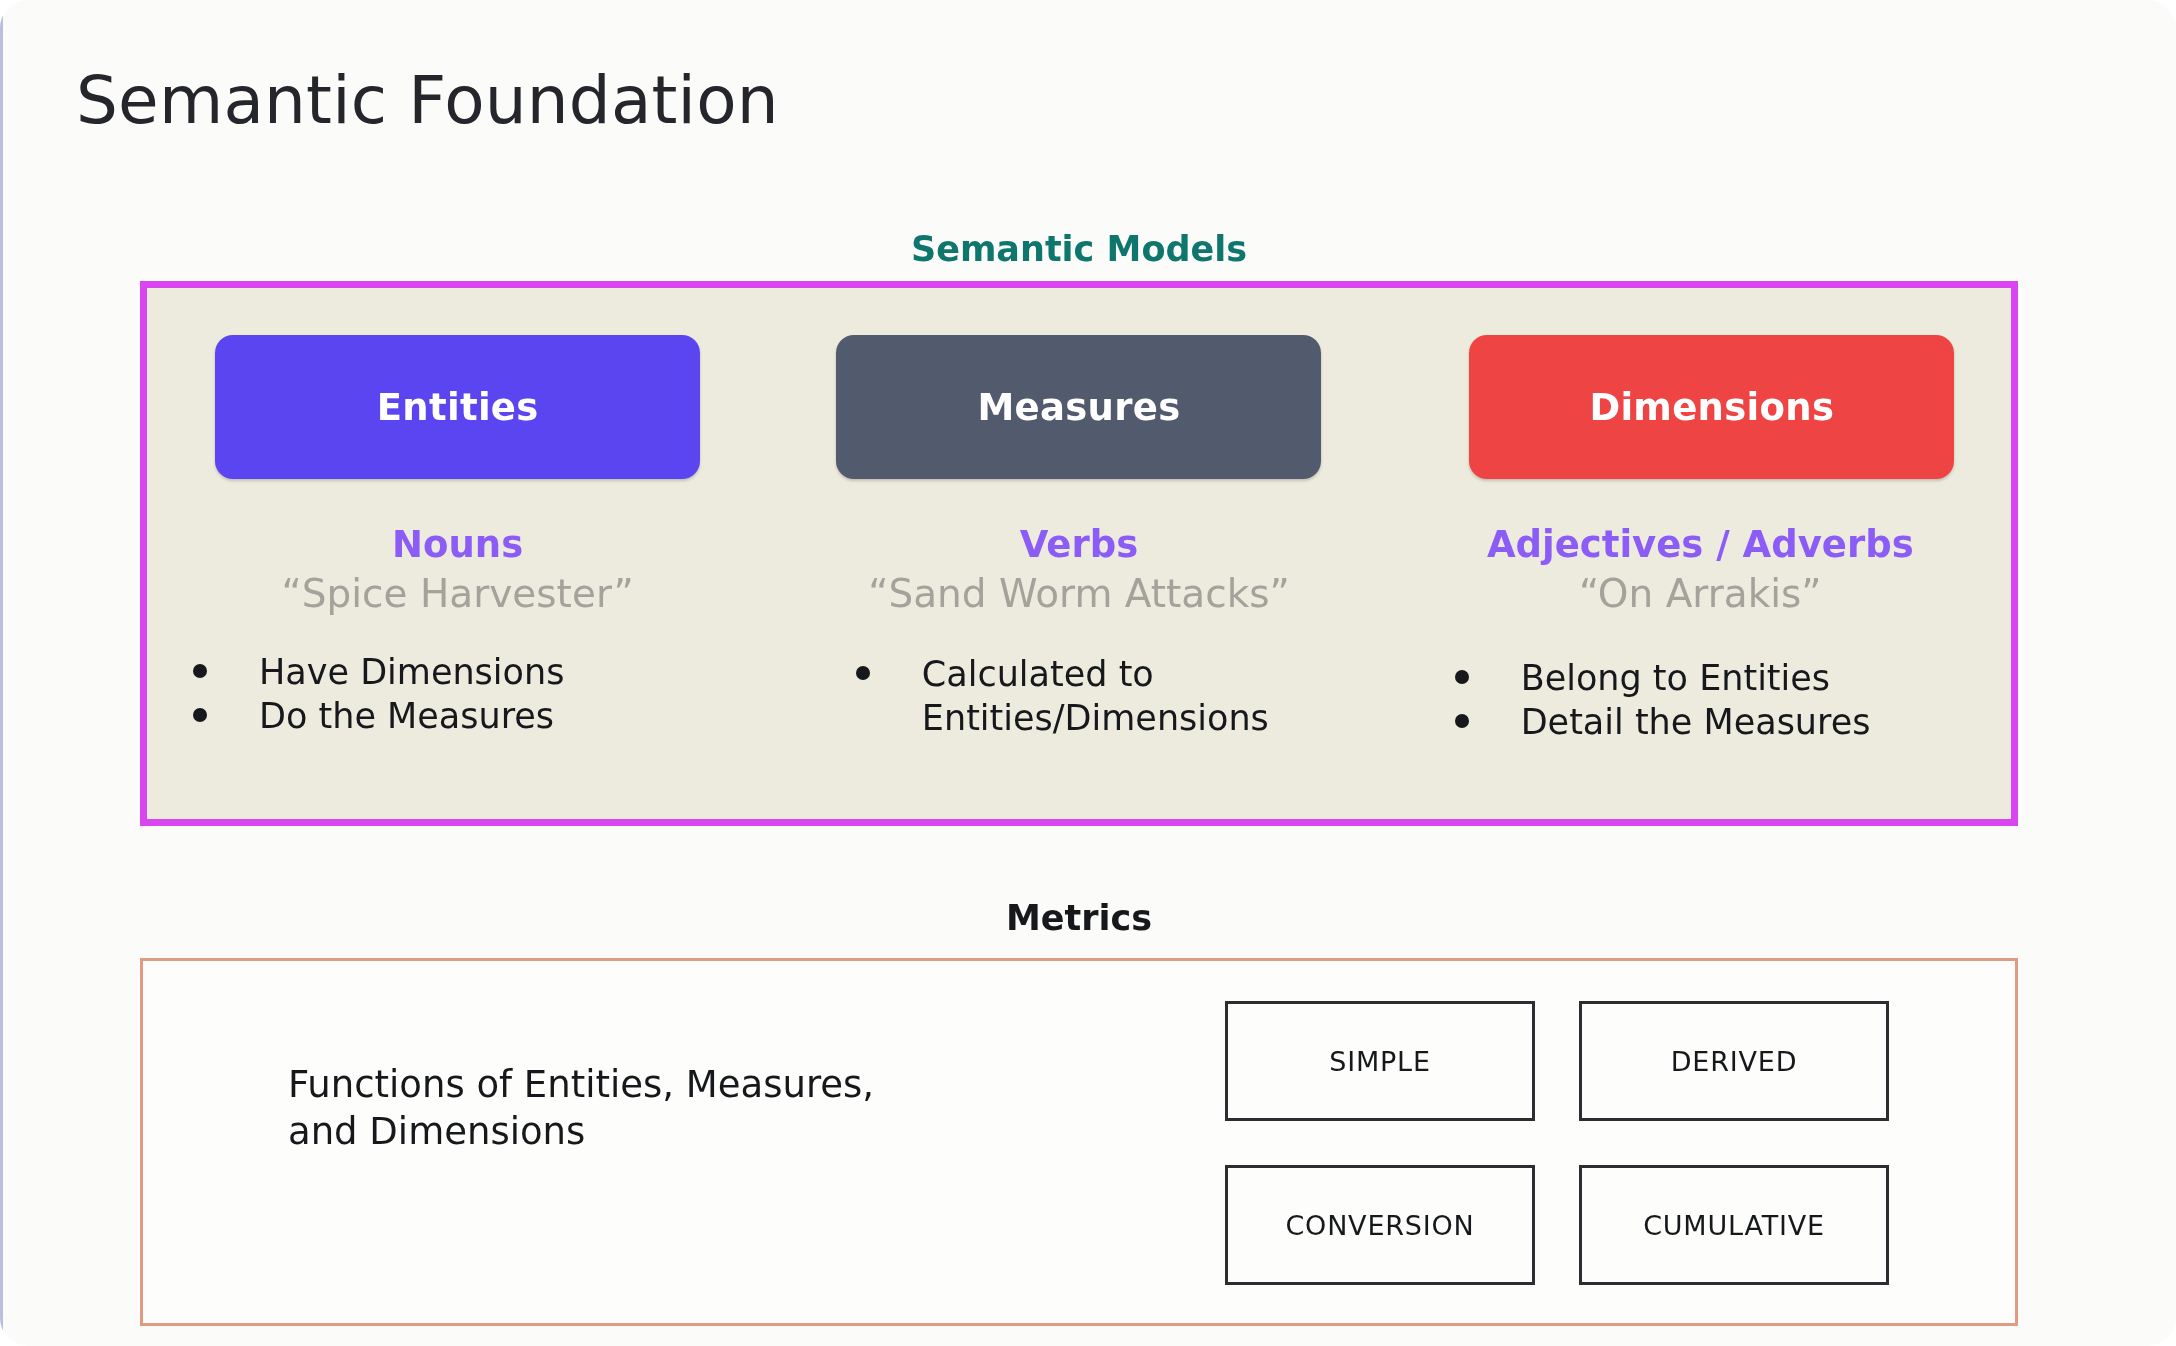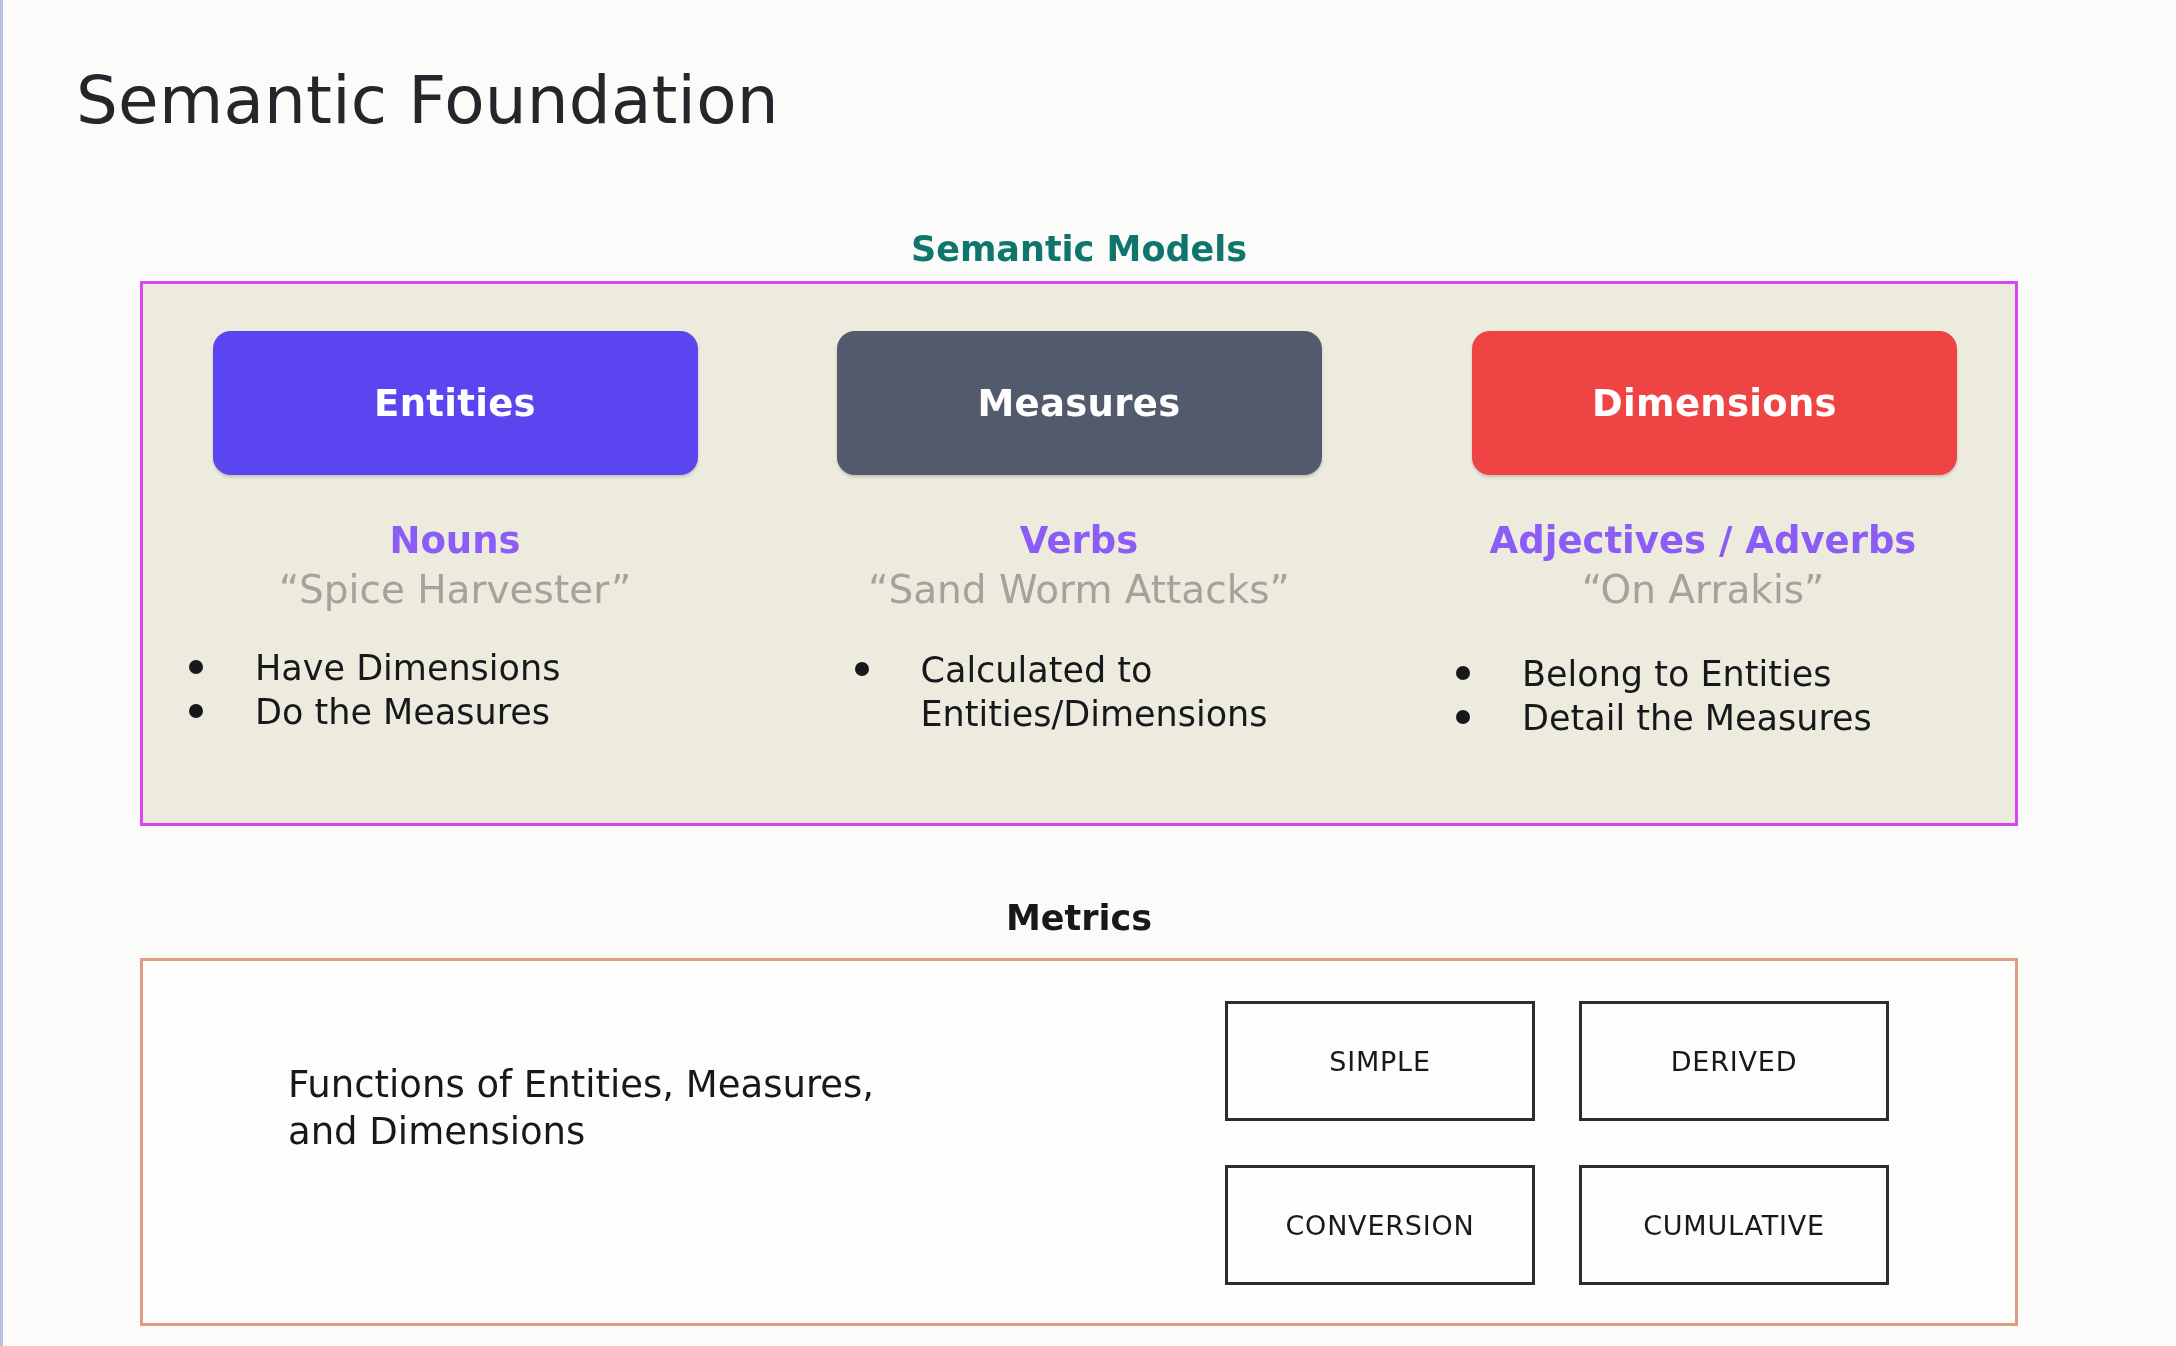--- a/index.html
+++ b/index.html
@@ -11,20 +11,21 @@
   body {
     font-family: "DejaVu Sans", "Liberation Sans", sans-serif;
   }
 
   #slide {
     position: relative;
     width: 2176px;
     height: 1346px;
     background: #fbfcfa;
     overflow: hidden;
+    border-radius: 28px;
   }
 
   
   #left-edge-rule {
     position: absolute;
     left: 0;
     top: 0;
     width: 3px;
     height: 1346px;
     background: #b9c0dd;
@@ -54,21 +55,21 @@
     color: #0f766e;
   }
 
   #semantic-models-panel {
     position: absolute;
     left: 140px;
     top: 281px;
     width: 1878px;
     height: 545px;
     background: #edeade;
-    border: 3px solid #d946ef;
+    border: 7px solid #d946ef;
     box-sizing: border-box;
   }
 
   .sm-columns {
     position: absolute;
     left: 0;
     top: 0;
     width: 100%;
     height: 100%;
     display: flex;

